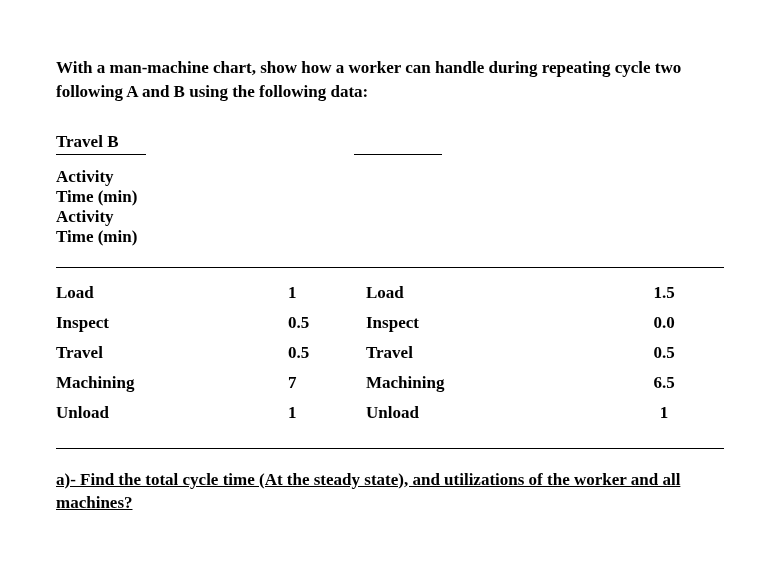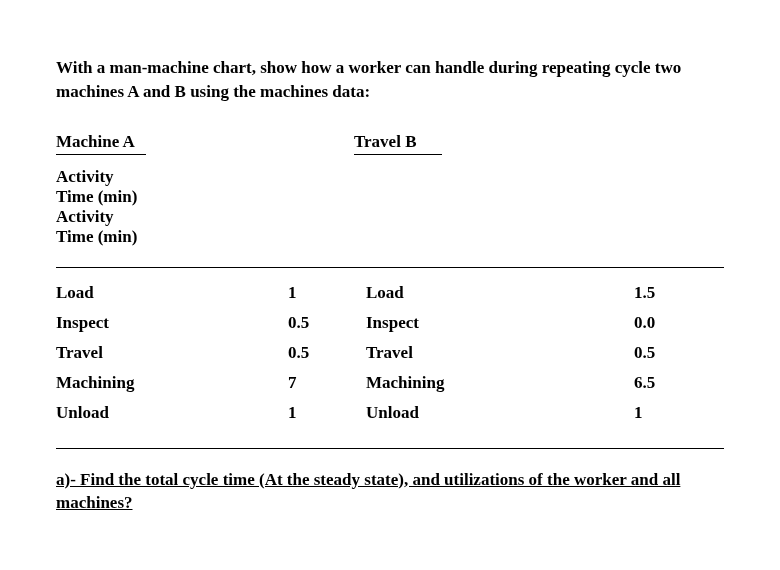--- a/index.html
+++ b/index.html
@@ -24,30 +24,29 @@
     .ch-activity-a { width: 156px; }
     .ch-time-a { width: 134px; }
     .ch-activity-b { width: 202px; }
     .ch-time-b { }
     .full-rule { border-top: 1.5px solid #000; margin: 20px 0 10px 0; }
     .data-rows { }
     .data-row { display: flex; padding: 5px 0; }
     .cell-act-a { width: 232px; }
     .cell-time-a { width: 78px; text-align: left; }
     .cell-act-b { width: 268px; }
-    .cell-time-b { width: 60px; text-align: left; }
+    .cell-time-b { width: 60px; text-align: center; }
     .question { margin-top: 20px; line-height: 1.35; text-decoration: underline; }
   </style>
 </head>
 <body>
 
-<div class="intro">With a man-machine chart, show how a worker can handle during repeating cycle two machines A and B using the machines data:</div>
+<div class="intro">With a man-machine chart, show how a worker can handle during repeating cycle two following A and B using the following data:</div>
 
 <div class="headings">
-  <div class="heading-a">Machine A</div>
   <div class="heading-b">Travel B</div>
 </div>
 
 <div class="rule-row">
   <div class="rule-a"></div>
   <div class="rule-b"></div>
 </div>
 
 <div class="colheads">
   <div class="ch-activity-a">Activity</div>

